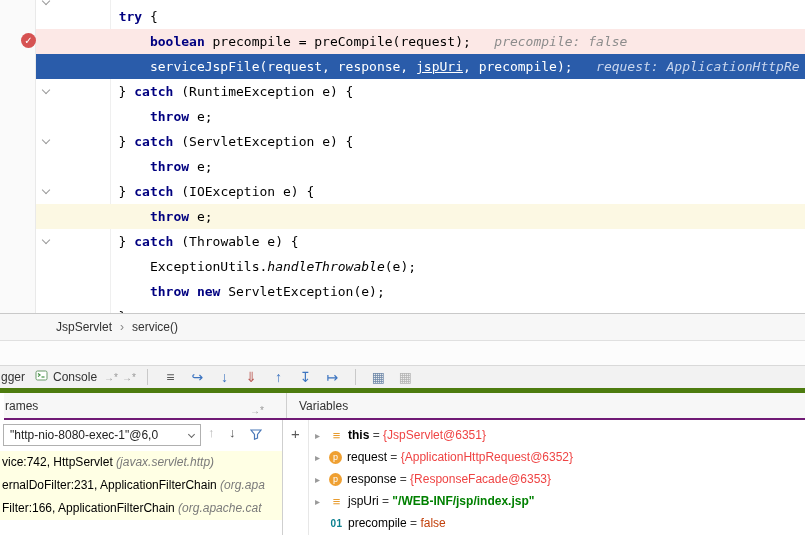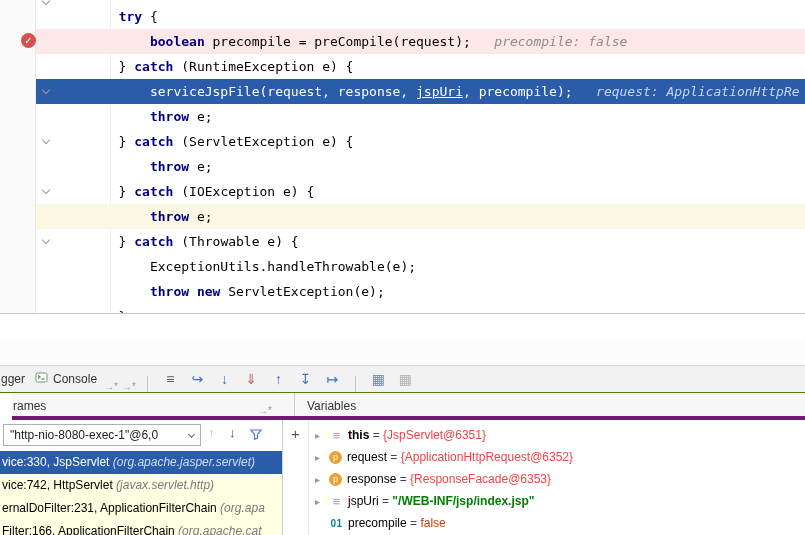--- a/index.html
+++ b/index.html
@@ -11,44 +11,44 @@
   .editor{position:absolute;top:0;left:0;right:0;height:314px;background:#fff;border-bottom:1px solid #c9c9c9;overflow:hidden}
   .gutter-strip{position:absolute;left:0;top:0;bottom:0;width:36px;background:#fafafa;border-right:1px solid #e9e9e9}
   .gutter-line2{position:absolute;left:110px;top:0;bottom:0;width:1px;background:#efefef}
   .code{position:absolute;left:36px;top:4px;right:0}
   .line{height:25px;padding-left:20px;white-space:pre;font:13px/25px "DejaVu Sans Mono",monospace;color:#000}
   .hl-breakpoint{background:#fce8e6}
   .hl-exec{background:#2a5caa}
   .hl-cursor{background:#fcf8e3}
   .tk-k{color:#000080;font-weight:bold}
   .tk-h{color:#8c8c8c;font-style:italic}
-  .tk-i{}
+  .tk-i{font-style:italic}
   .tk-u{text-decoration:underline}
   .hl-exec .tk-p,.hl-exec .tk-k,.hl-exec .tk-i,.hl-exec .tk-u{color:#fff}
   .hl-exec .tk-h{color:#c9d6ee}
   .fold{position:absolute;left:40px;width:12px;height:12px}
   .fold i{display:block;width:6px;height:6px;border-right:1.6px solid #9a9a9a;border-bottom:1.6px solid #9a9a9a;transform:rotate(45deg);margin:1px auto}
   .bp{position:absolute;left:21px;top:33px;width:15px;height:15px;border-radius:50%;background:#d65252;color:#fff;font-size:10px;line-height:15px;text-align:center}
 
   
   .breadcrumb{position:absolute;top:314px;left:0;right:0;height:27px;background:#f7f7f7;border-bottom:1px solid #e0e0e0;line-height:26px;font-size:12px;color:#333;padding-left:56px}
   .breadcrumb .sep{margin:0 8px;color:#888}
 
   .strip{position:absolute;top:341px;left:0;right:0;height:25px;background:#fcfcfc;border-bottom:1px solid #d9d9d9}
 
   
-  .tabs{position:absolute;top:366px;left:0;right:0;height:27px;background:#f2f2f2;border-bottom:1px solid #4d7c0f;display:flex;align-items:flex-end;font-size:12px;color:#333}
+  .tabs{position:absolute;top:366px;left:0;right:0;height:27px;background:#f2f2f2;border-bottom:5px solid #4d7c0f;display:flex;align-items:center;font-size:12px;color:#333}
   .tab{display:flex;align-items:center;gap:5px;padding:0 5px;height:100%}
   .tab-cut{padding-left:1px}
   .sufx{color:#999;font-size:10px;margin:0 2px}
   .tsep{width:1px;height:16px;background:#c9c9c9;margin:0 9px}
   .dbg-ic{width:27px;text-align:center;font-size:14px;line-height:26px;cursor:default}
 
   
-  .pheaders{position:absolute;top:393px;left:12px;right:0;height:27px;background:#f7f7f7;border-bottom:4px solid #701a75;display:flex;font-size:12px;color:#333}
+  .pheaders{position:absolute;top:393px;left:4px;right:0;height:27px;background:#f7f7f7;border-bottom:2px solid #701a75;display:flex;font-size:12px;color:#333}
   .ph-left{width:283px;border-right:1px solid #cfcfcf;position:relative;line-height:26px;padding-left:1px}
   .ph-left .sufx{position:absolute;right:20px;top:5px}
   .ph-right{flex:1;line-height:26px;padding-left:12px}
 
   
   .panels{position:absolute;top:420px;left:0;right:0;bottom:0;display:flex}
   .frames-panel{width:283px;border-right:1px solid #cfcfcf;background:#fff;overflow:hidden}
   .thread-row{height:31px;position:relative;background:#fff}
   .combo{position:absolute;left:3px;top:4px;width:198px;height:22px;border:1px solid #b0b0b0;background:#fff;font-size:12px;line-height:20px;padding:0 18px 0 6px;white-space:nowrap;overflow:hidden;color:#222}
   .combo .carr{position:absolute;right:6px;top:7px;width:5px;height:5px;border-right:1.4px solid #666;border-bottom:1.4px solid #666;transform:rotate(45deg)}
@@ -79,22 +79,22 @@
 <body>
 
 <div class="app">
 
   <div class="editor" id="editor">
     <div class="gutter-strip"></div>
     <div class="gutter-line2"></div>
     <div class="code" id="code">
         <div class="line"><span class="tk tk-p">        </span><span class="tk tk-k">try</span><span class="tk tk-p"> {</span></div>
         <div class="line hl-breakpoint"><span class="tk tk-p">            </span><span class="tk tk-k">boolean</span><span class="tk tk-p"> precompile = preCompile(request); </span><span class="tk tk-h">  precompile: false</span></div>
+        <div class="line hl-exec"><span class="tk tk-p">            serviceJspFile(request, response, </span><span class="tk tk-u">jspUri</span><span class="tk tk-p">, precompile); </span><span class="tk tk-h">  request: ApplicationHttpRe</span></div>
         <div class="line"><span class="tk tk-p">        } </span><span class="tk tk-k">catch</span><span class="tk tk-p"> (RuntimeException e) {</span></div>
-        <div class="line hl-exec"><span class="tk tk-p">            serviceJspFile(request, response, </span><span class="tk tk-u">jspUri</span><span class="tk tk-p">, precompile); </span><span class="tk tk-h">  request: ApplicationHttpRe</span></div>
         <div class="line"><span class="tk tk-p">            </span><span class="tk tk-k">throw</span><span class="tk tk-p"> e;</span></div>
         <div class="line"><span class="tk tk-p">        } </span><span class="tk tk-k">catch</span><span class="tk tk-p"> (ServletException e) {</span></div>
         <div class="line"><span class="tk tk-p">            </span><span class="tk tk-k">throw</span><span class="tk tk-p"> e;</span></div>
         <div class="line"><span class="tk tk-p">        } </span><span class="tk tk-k">catch</span><span class="tk tk-p"> (IOException e) {</span></div>
         <div class="line hl-cursor"><span class="tk tk-p">            </span><span class="tk tk-k">throw</span><span class="tk tk-p"> e;</span></div>
         <div class="line"><span class="tk tk-p">        } </span><span class="tk tk-k">catch</span><span class="tk tk-p"> (Throwable e) {</span></div>
         <div class="line"><span class="tk tk-p">            ExceptionUtils.</span><span class="tk tk-i">handleThrowable</span><span class="tk tk-p">(e);</span></div>
         <div class="line"><span class="tk tk-p">            </span><span class="tk tk-k">throw</span><span class="tk tk-p"> </span><span class="tk tk-k">new</span><span class="tk tk-p"> ServletException(e);</span></div>
         <div class="line"><span class="tk tk-p">        }</span></div>
       </div>
@@ -109,20 +109,23 @@
         <i></i>
       </div>
       <div class="fold" style="top: 186px;">
         <i></i>
       </div>
       <div class="fold" style="top: 236px;">
         <i></i>
       </div>
     </div>
 
+  <div class="breadcrumb">
+    <span>JspServlet</span><span class="sep">›</span><span>service()</span>
+  </div>
 
   <div class="strip"></div>
 
   <div class="tabs">
     <span class="tab tab-cut">
         <span>gger</span>
       </span>
     <span class="tab">
       <span><svg width="13" height="13">
             <rect x="1" y="2" width="11" height="9" rx="1.5" fill="#ffffff" stroke="#6a9a6a"></rect>
@@ -167,21 +170,20 @@
           <span>"http-nio-8080-exec-1"@6,0</span>
           <span class="carr"></span>
         </div>
         <span class="thr-ic" style="left:208px;color:#b8b8b8">↑</span>
         <span class="thr-ic" style="left:229px;color:#4d4d4d">↓</span>
         <span class="thr-ic" style="left:250px;top:8px"><svg width="12" height="11">
               <path d="M1 1h10L7.5 5.5V9l-3 1.2V5.5Z" fill="none" stroke="#4a78b8" stroke-width="1.2"></path>
             </svg></span>
       </div>
       <div id="frameList">
-          <div class="frow sel"><span>vice:330, JspServlet </span><span class="pkg">(org.apache.jasper.servlet)</span></div>
           <div class="frow"><span>vice:742, HttpServlet </span><span class="pkg">(javax.servlet.http)</span></div>
           <div class="frow"><span>ernalDoFilter:231, ApplicationFilterChain </span><span class="pkg">(org.apa</span></div>
           <div class="frow"><span>Filter:166, ApplicationFilterChain </span><span class="pkg">(org.apache.cat</span></div>
         </div>
     </div>
 
     <div class="vars-panel">
       <div class="vtools">
         <span class="vplus">+</span>
       </div>

